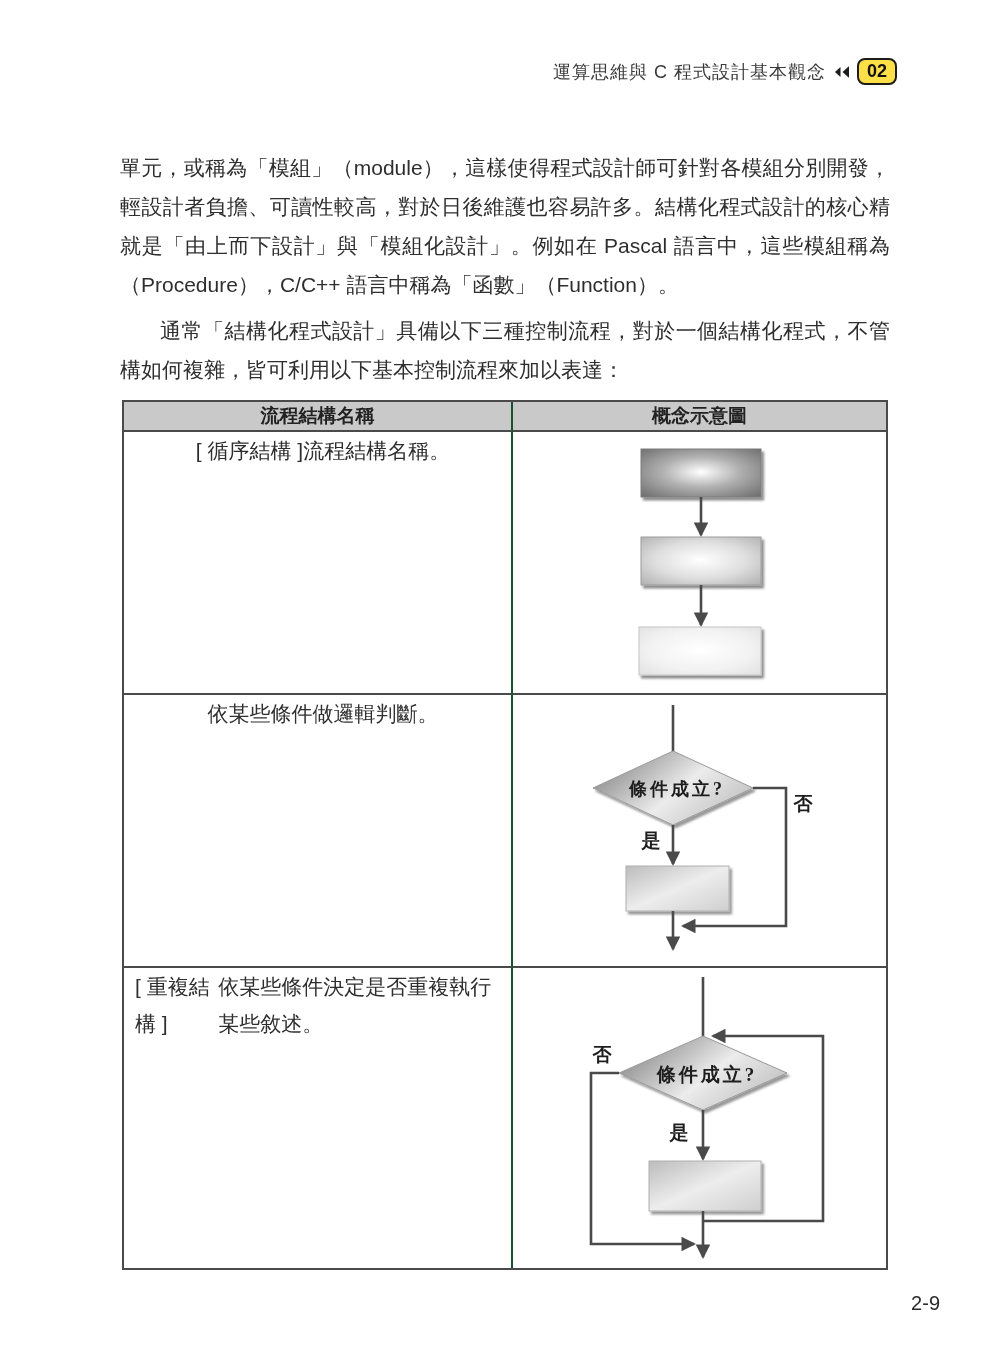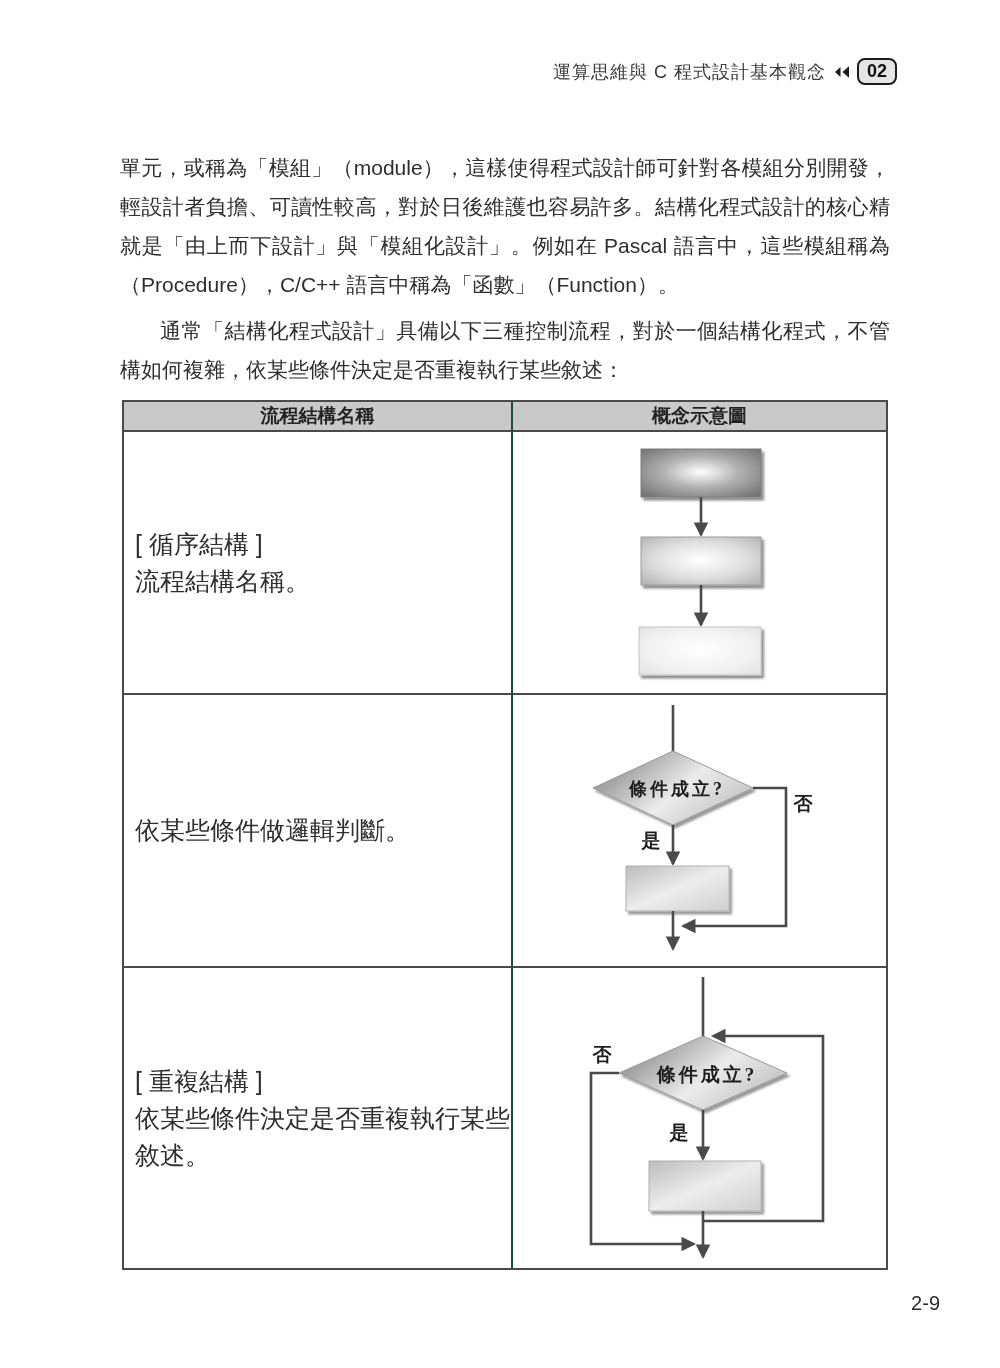--- a/index.html
+++ b/index.html
@@ -30,21 +30,21 @@
   }
   .chapter-badge {
     border: 2.5px solid #1c1c1c;
     border-radius: 8px;
     padding: 0 8px;
     height: 27px;
     line-height: 23px;
     font-size: 18px;
     font-weight: bold;
     color: #111;
-    background: #e5e5e5;
+    background: #fde047;
   }
 
   
   .body-text {
     position: absolute;
     left: 120px;
     top: 148px;
     width: 770px;
     font-size: 21px;
     color: #2e2e2e;
@@ -80,24 +80,24 @@
     background: #c9c9c9;
     display: flex;
     align-items: center;
     justify-content: center;
     font-size: 19px;
     font-weight: bold;
     color: #222;
   }
   .name-cell {
     display: flex;
-    flex-direction: column;
+    flex-direction: row;
     justify-content: center;
     padding-left: 11px;
-    font-size: 25px;
+    font-size: 21px;
     line-height: 37px;
     color: #2e2e2e;
   }
   .diagram-cell { display: flex; align-items: center; justify-content: flex-start; }
   .diagram-cell svg { display: block; }
 
   
   .page-number {
     position: absolute;
     top: 1292px;
@@ -131,21 +131,21 @@
 
   <div class="body-text">
     <div class="para1">
       <div class="ln j">單元，或稱為「模組」（module），這樣使得程式設計師可針對各模組分別開發，不但減</div>
       <div class="ln j">輕設計者負擔、可讀性較高，對於日後維護也容易許多。結構化程式設計的核心精神，</div>
       <div class="ln j">就是「由上而下設計」與「模組化設計」。例如在 Pascal 語言中，這些模組稱為「程序」</div>
       <div class="ln">（Procedure），C/C++ 語言中稱為「函數」（Function）。</div>
     </div>
     <div class="para2">
       <div class="ln j indent">通常「結構化程式設計」具備以下三種控制流程，對於一個結構化程式，不管其結</div>
-      <div class="ln">構如何複雜，依某些條件決定是否重複執行某些敘述：</div>
+      <div class="ln">構如何複雜，皆可利用以下基本控制流程來加以表達：</div>
     </div>
   </div>
 
   <div class="flow-table">
 
     <div class="cell th">流程結構名稱</div>
     <div class="cell th last-col">概念示意圖</div>
 
     <div class="cell name-cell">
       <div>[ 循序結構 ]</div>

